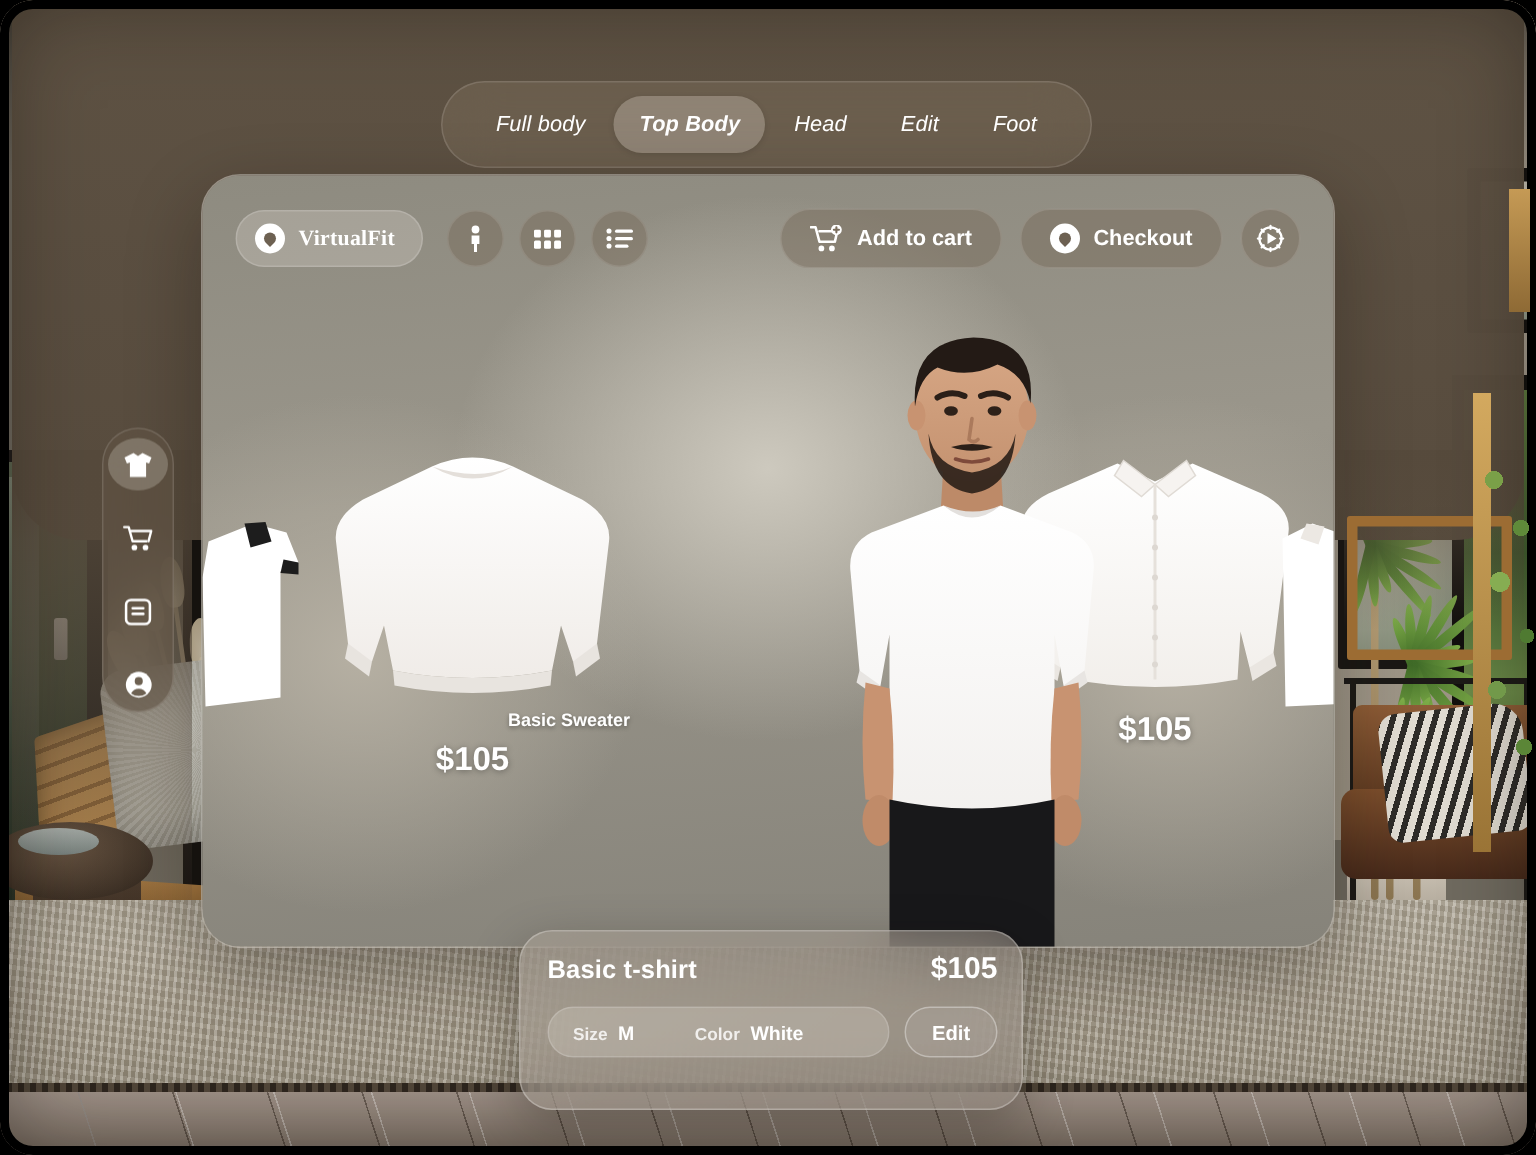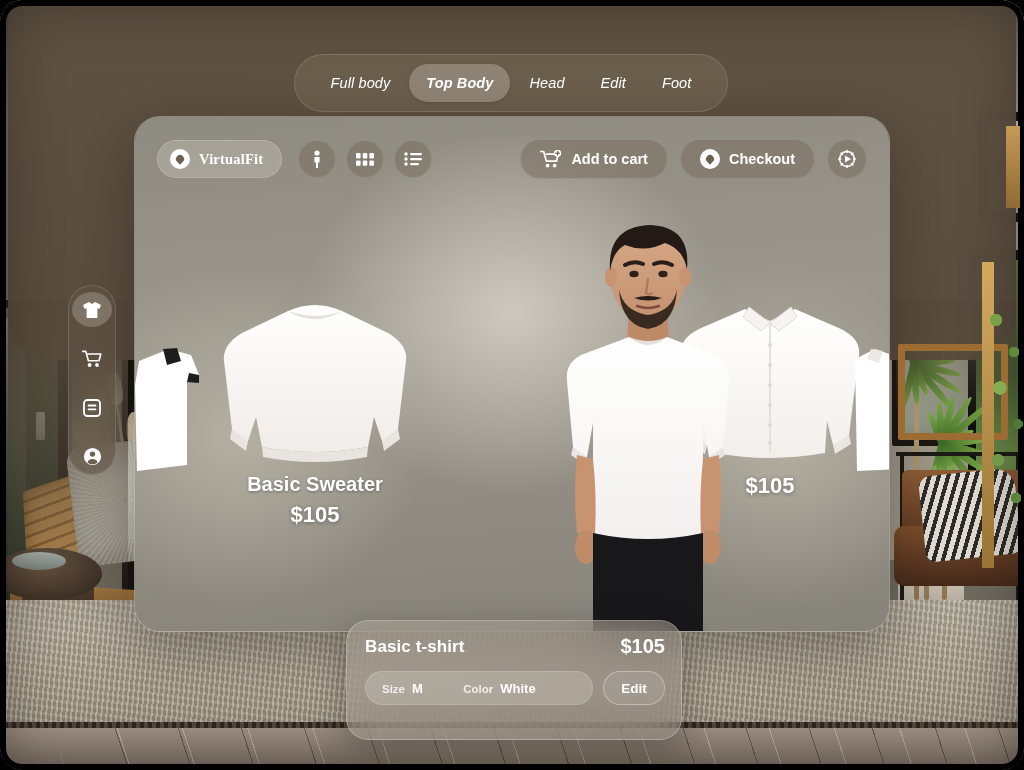--- a/index.html
+++ b/index.html
@@ -203,22 +203,22 @@
   .pill-btn { height:40px; padding:0 19px; border-radius:20px; display:flex;
               align-items:center; gap:9px; cursor:pointer;
               background:rgba(121,109,93,.52); border:1px solid rgba(255,255,255,.12);
               color:#fff; font-size:14.5px; font-weight:600; margin-left:12px; white-space:nowrap; }
 
   
   .stage-in { position:absolute; inset:0; }
 
   
   .garment { position:absolute; text-align:center; }
-  .g-name { font-size:20px; color:#fff; font-weight:600; margin-top:6px;
-            text-shadow:0 1px 3px rgba(0,0,0,.35); }
+  .g-name { font-size:12px; color:#fff; font-weight:600; margin-top:6px;
+            text-shadow:0 1px 3px rgba(0,0,0,.35);text-align:right; }
   .g-price { font-size:22px; color:#fff; font-weight:700; margin-top:6px;
             text-shadow:0 1px 4px rgba(0,0,0,.35); }
 
   
   .model { position:absolute; left:398px; top:86px; width:230px; height:430px; }
 
   
   .prodcard { position:absolute; left:346px; top:620px; width:336px; height:120px;
               border-radius:22px; padding:14px 16px 0 18px; z-index:20;
               background:linear-gradient(150deg, rgba(175,166,156,.46), rgba(150,140,132,.46));

